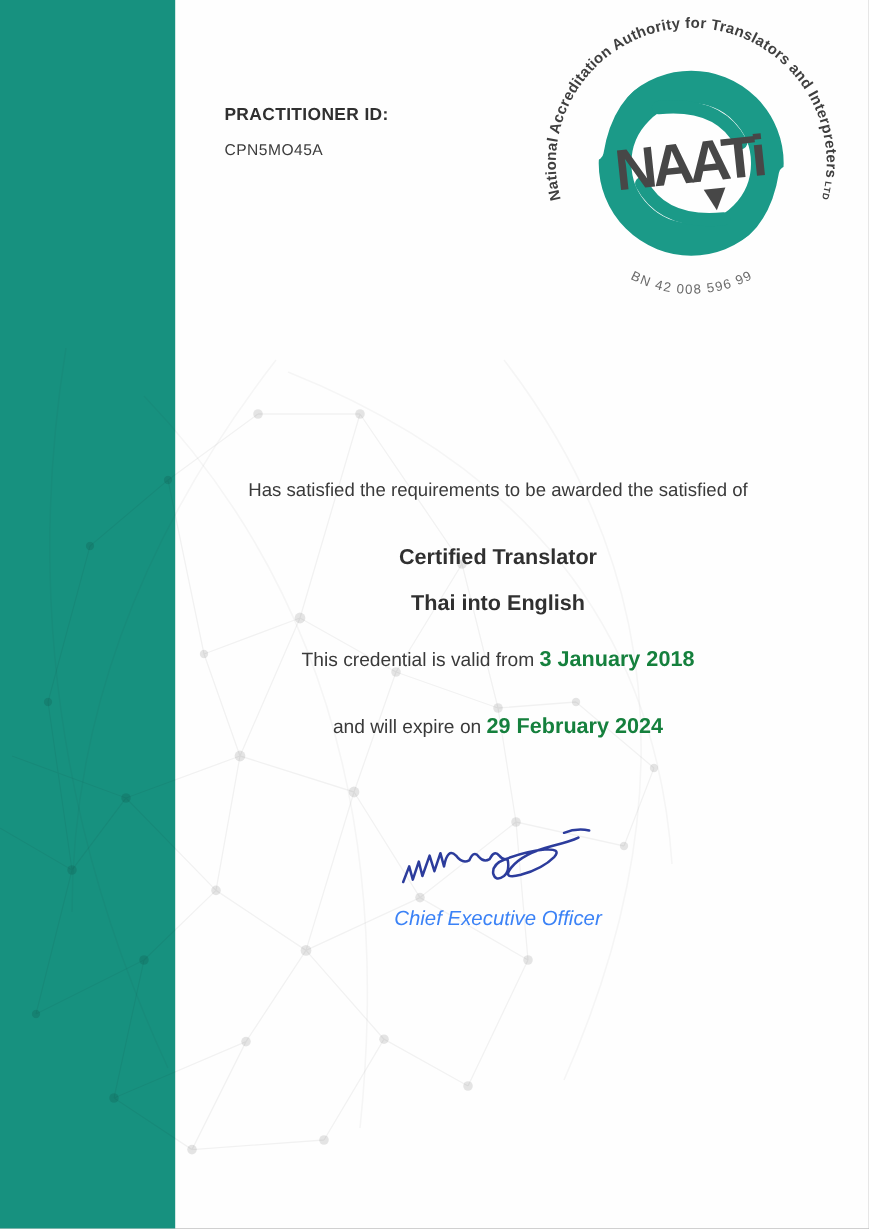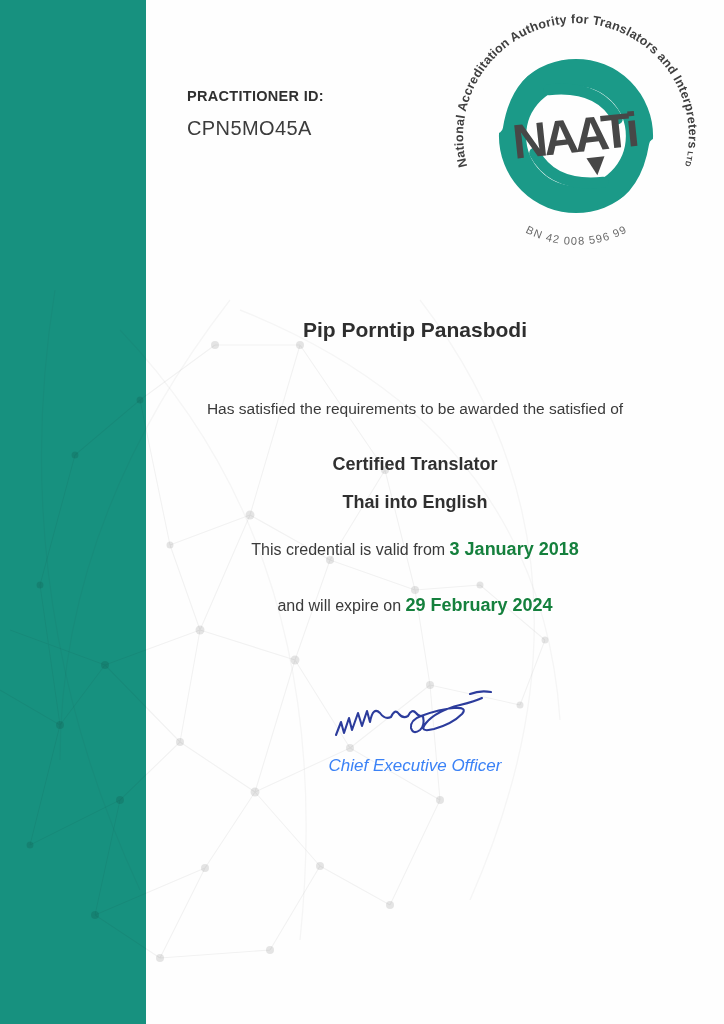--- a/index.html
+++ b/index.html
@@ -22,21 +22,21 @@
     mix-blend-mode:multiply;
     pointer-events:none;
   }
   .practitioner{position:absolute;left:187px;top:0;}
   .practitioner .label{
     position:absolute;left:0;top:88px;white-space:nowrap;
     font-size:14.5px;font-weight:bold;color:#303030;letter-spacing:.3px;
   }
   .practitioner .value{
     position:absolute;left:0;top:117px;white-space:nowrap;
-    font-size:20px;color:#3c3c3c;letter-spacing:.4px;
+    font-size:13px;color:#3c3c3c;letter-spacing:.4px;
   }
   .logo{position:absolute;left:440px;top:0;width:272px;height:272px;}
   .ring-text{font-size:12.4px;font-weight:bold;fill:#3f3f3f;letter-spacing:.25px;}
   .ring-text-small{font-size:7.5px;letter-spacing:.5px;}
   .abn-text{font-size:11px;fill:#6a6a6a;letter-spacing:1.1px;}
   .monogram{font-size:48px;font-weight:bold;fill:#474747;letter-spacing:-4px;}
   .line{position:absolute;left:146px;width:538px;text-align:center;white-space:nowrap;}
   .holder-name{top:318px;font-size:21px;font-weight:bold;color:#2e2e2e;}
   .statement{top:400px;font-size:15.5px;color:#3a3a3a;}
   .cred-title{top:454px;font-size:18px;font-weight:bold;color:#303030;}
@@ -139,21 +139,20 @@
 
     <text class="ring-text">
       <textPath href="#arcTop" startOffset="50%" text-anchor="middle"><tspan>National Accreditation Authority for Translators and Interpreters</tspan><tspan class="ring-text-small"> </tspan><tspan class="ring-text-small">LTD</tspan></textPath>
     </text>
 
     <text class="abn-text">
       <textPath href="#arcBottom" startOffset="50%" text-anchor="middle"><tspan>ABN 42 008 596 996</tspan></textPath>
     </text>
   </svg>
 
-  <div class="line holder-name">Pip Porntip Panasbodi</div>
 
   <div class="line statement">Has satisfied the requirements to be awarded the satisfied of</div>
 
   <div class="line cred-title">Certified Translator</div>
 
   <div class="line cred-dir">Thai into English</div>
 
   <div class="line valid-line">
     <span>This credential is valid from</span>
     <span class="date-bold">3 January 2018</span>

